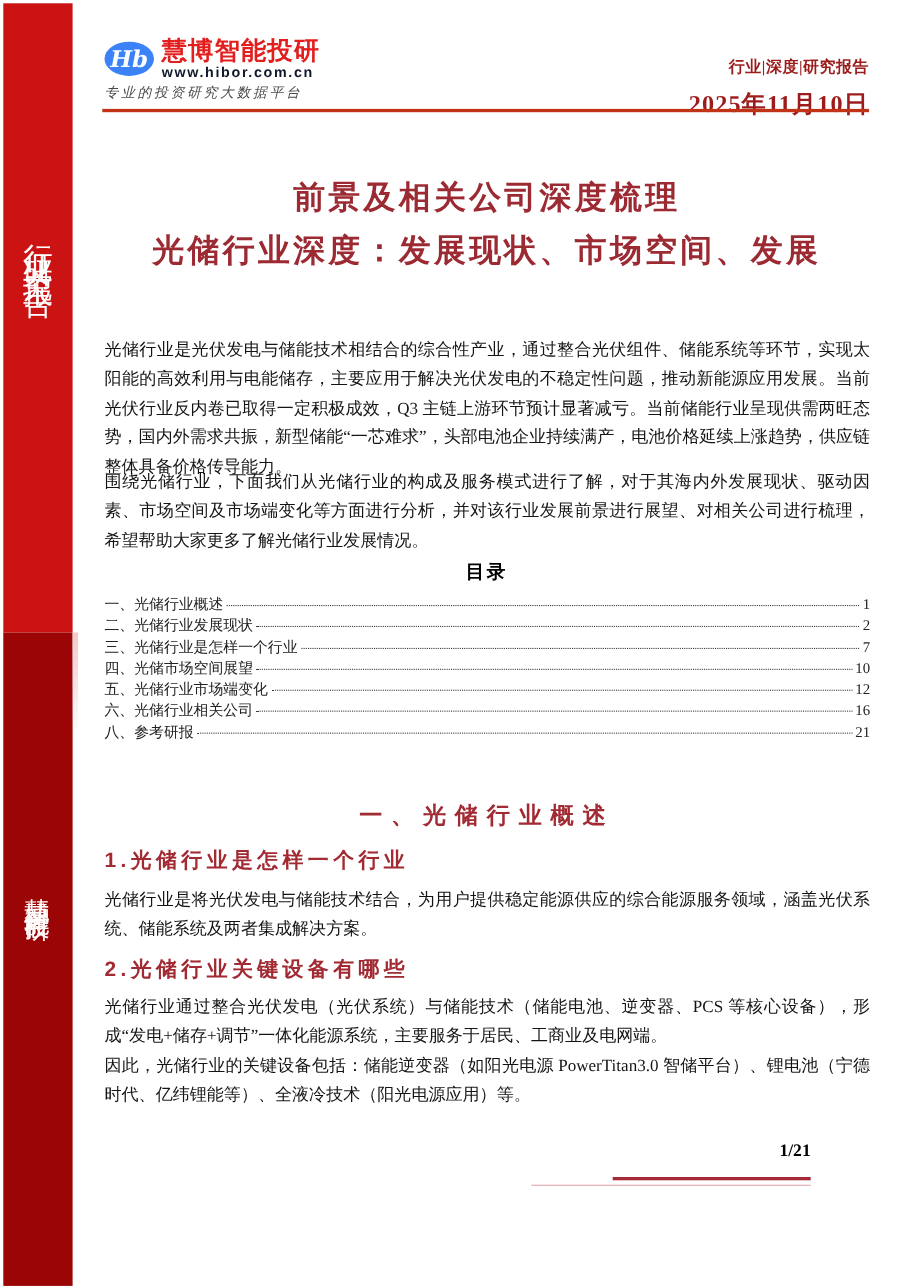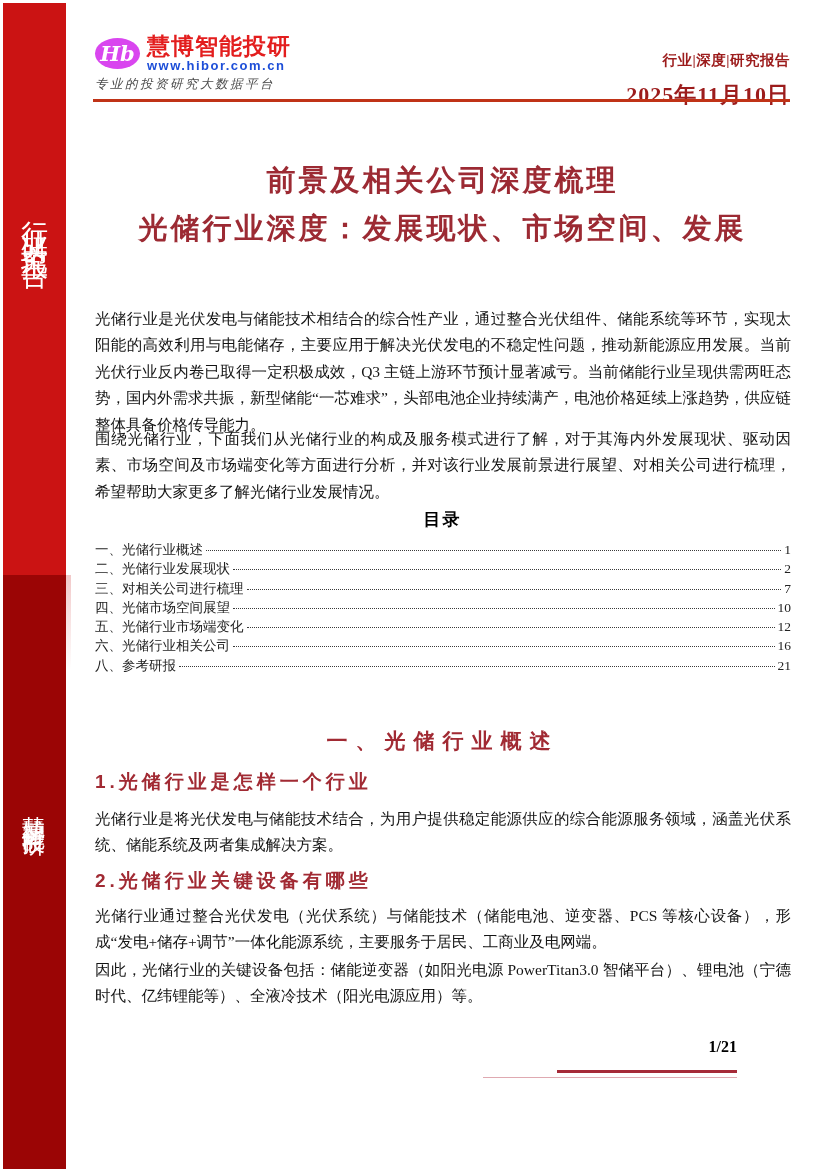--- a/index.html
+++ b/index.html
@@ -13,26 +13,26 @@
         background:linear-gradient(#f2c9c9,rgba(242,201,201,0));}
   .v-text{position:absolute;left:50%;transform:translateX(-50%);writing-mode:vertical-rl;
         color:#ffffff;font-family:"Liberation Sans","DejaVu Sans",sans-serif;white-space:nowrap;}
   .sidebar-top .v-text{top:197px;font-size:27px;letter-spacing:8px;}
   .sidebar-bottom .v-text{top:222px;font-size:23px;letter-spacing:4px;}
 
   
   .header{position:absolute;left:95px;top:34px;width:695px;display:flex;
         justify-content:space-between;align-items:flex-start;}
   .logo-row{display:flex;align-items:center;gap:7px;}
-  .logo-oval{width:45px;height:31px;background:#d946ef;border-radius:50%;color:#fff;
+  .logo-oval{width:45px;height:31px;background:#3b82f6;border-radius:50%;color:#fff;
         display:flex;align-items:center;justify-content:center;font-weight:bold;font-style:italic;
         font-size:21px;font-family:"DejaVu Serif",serif;}
   .brand{color:#e31e1e;font-weight:bold;font-size:23px;line-height:1.05;
         font-family:"Liberation Sans","DejaVu Sans",sans-serif;letter-spacing:1px;}
-  .url{color:#1d4ed8;font-weight:bold;font-size:13px;letter-spacing:1.5px;
+  .url{color:#0f172a;font-weight:bold;font-size:13px;letter-spacing:1.5px;
         font-family:"Liberation Sans","DejaVu Sans",sans-serif;}
   .tagline{color:#4a4a4a;font-size:12.5px;font-style:italic;margin-top:3px;letter-spacing:2.5px;}
   .header-right{text-align:right;color:#9c1c1c;padding-top:17px;}
   .doc-type{font-weight:bold;font-size:14.5px;letter-spacing:0.5px;}
   .header-date{font-weight:bold;font-size:22px;margin-top:10px;letter-spacing:1px;}
   .rule{position:absolute;left:93px;top:99px;width:697px;height:3px;background:#c03317;}
 
   
   .title{position:absolute;left:95px;top:156px;width:695px;text-align:center;color:#9c2a33;
         font-weight:bold;font-size:29px;line-height:48px;letter-spacing:3px;}
@@ -116,21 +116,21 @@
       <span class="toc-label">一、光储行业概述</span>
       <span class="toc-dots"></span>
       <span class="toc-page">1</span>
     </div>
     <div class="toc-row">
       <span class="toc-label">二、光储行业发展现状</span>
       <span class="toc-dots"></span>
       <span class="toc-page">2</span>
     </div>
     <div class="toc-row">
-      <span class="toc-label">三、对相关公司进行梳理</span>
+      <span class="toc-label">三、光储行业是怎样一个行业</span>
       <span class="toc-dots"></span>
       <span class="toc-page">7</span>
     </div>
     <div class="toc-row">
       <span class="toc-label">四、光储市场空间展望</span>
       <span class="toc-dots"></span>
       <span class="toc-page">10</span>
     </div>
     <div class="toc-row">
       <span class="toc-label">五、光储行业市场端变化</span>

